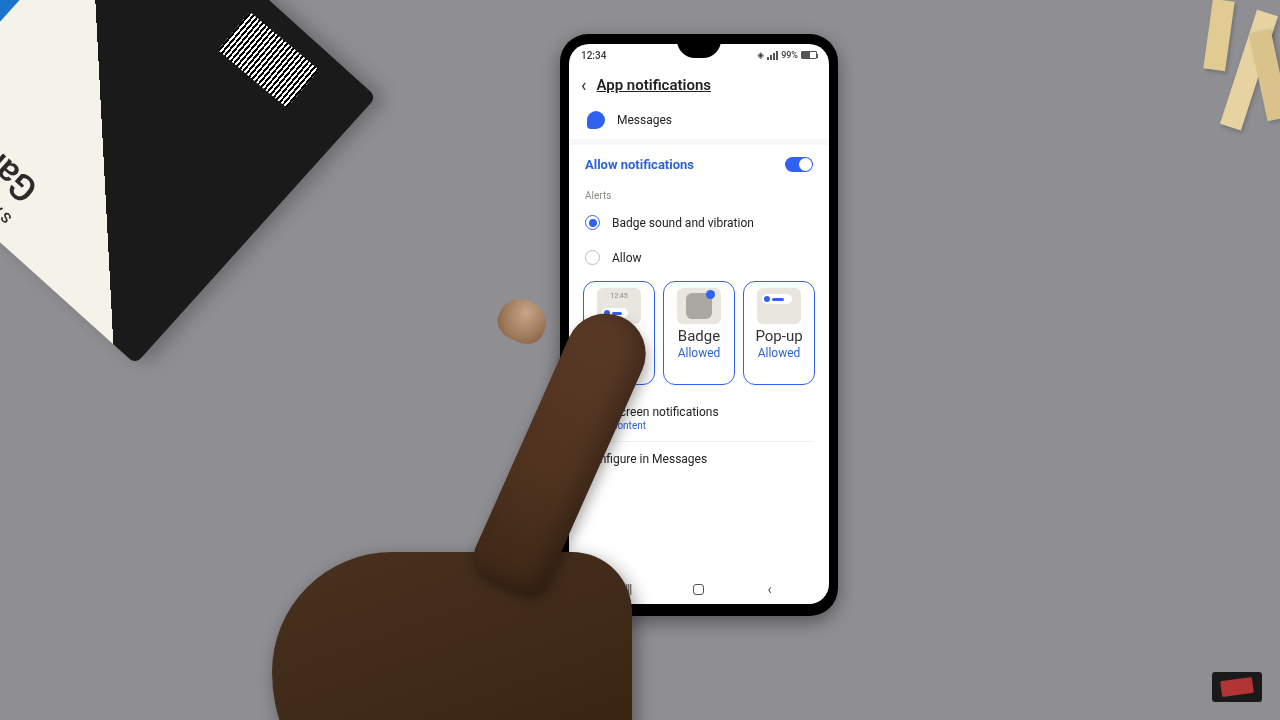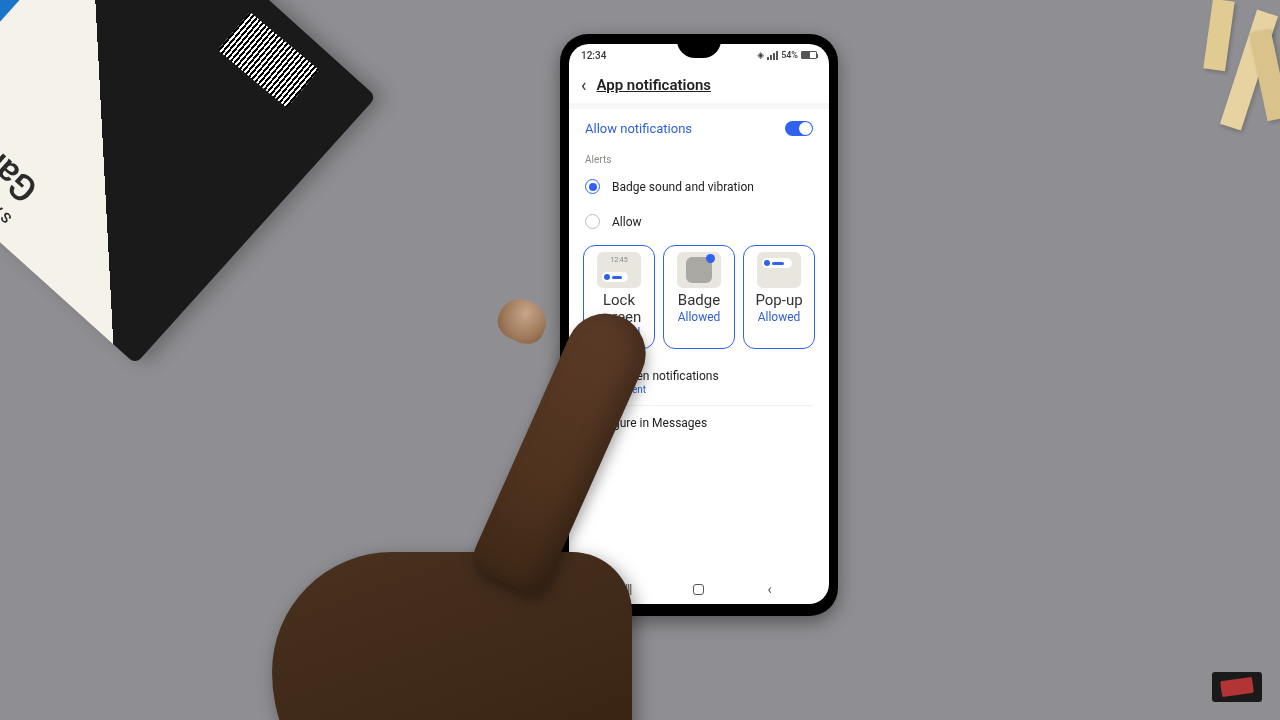--- a/index.html
+++ b/index.html
@@ -233,21 +233,21 @@
     background: rgba(0,0,0,0.03);
   }
   .toggle-row {
     display: flex;
     align-items: center;
     justify-content: space-between;
     padding: 12px 16px;
   }
   .toggle-row .label-blue {
     font-size: 13px;
-    font-weight: 400;
+    font-weight: 700;
     color: #2e62d7;
   }
   .switch {
     width: 28px;
     height: 15px;
     background: #3162ef;
     border-radius: 10px;
     position: relative;
     cursor: pointer;
   }
@@ -493,34 +493,38 @@
     <div class="statusbar">
       <span>12:34</span>
       <div class="right-icons">
         <span>◈</span>
         <span class="signal">
           <span></span>
             <span></span>
             <span></span>
             <span></span>
         </span>
-        <span>54%</span>
+        <span>99%</span>
         <span class="batt">
             <span class="fill"></span>
           </span>
       </div>
     </div>
 
     <div class="header">
       <span class="back">‹</span>
       <span class="title">App notifications</span>
     </div>
 
     <div class="content">
 
+      <div class="app-row">
+        <div class="app-icon"></div>
+        <span class="app-name">Messages</span>
+      </div>
 
       <div class="divider-light"></div>
 
       <div class="toggle-row">
         <span class="label-blue">Allow notifications</span>
         <div class="switch">
           <div class="knob"></div>
         </div>
       </div>
 

